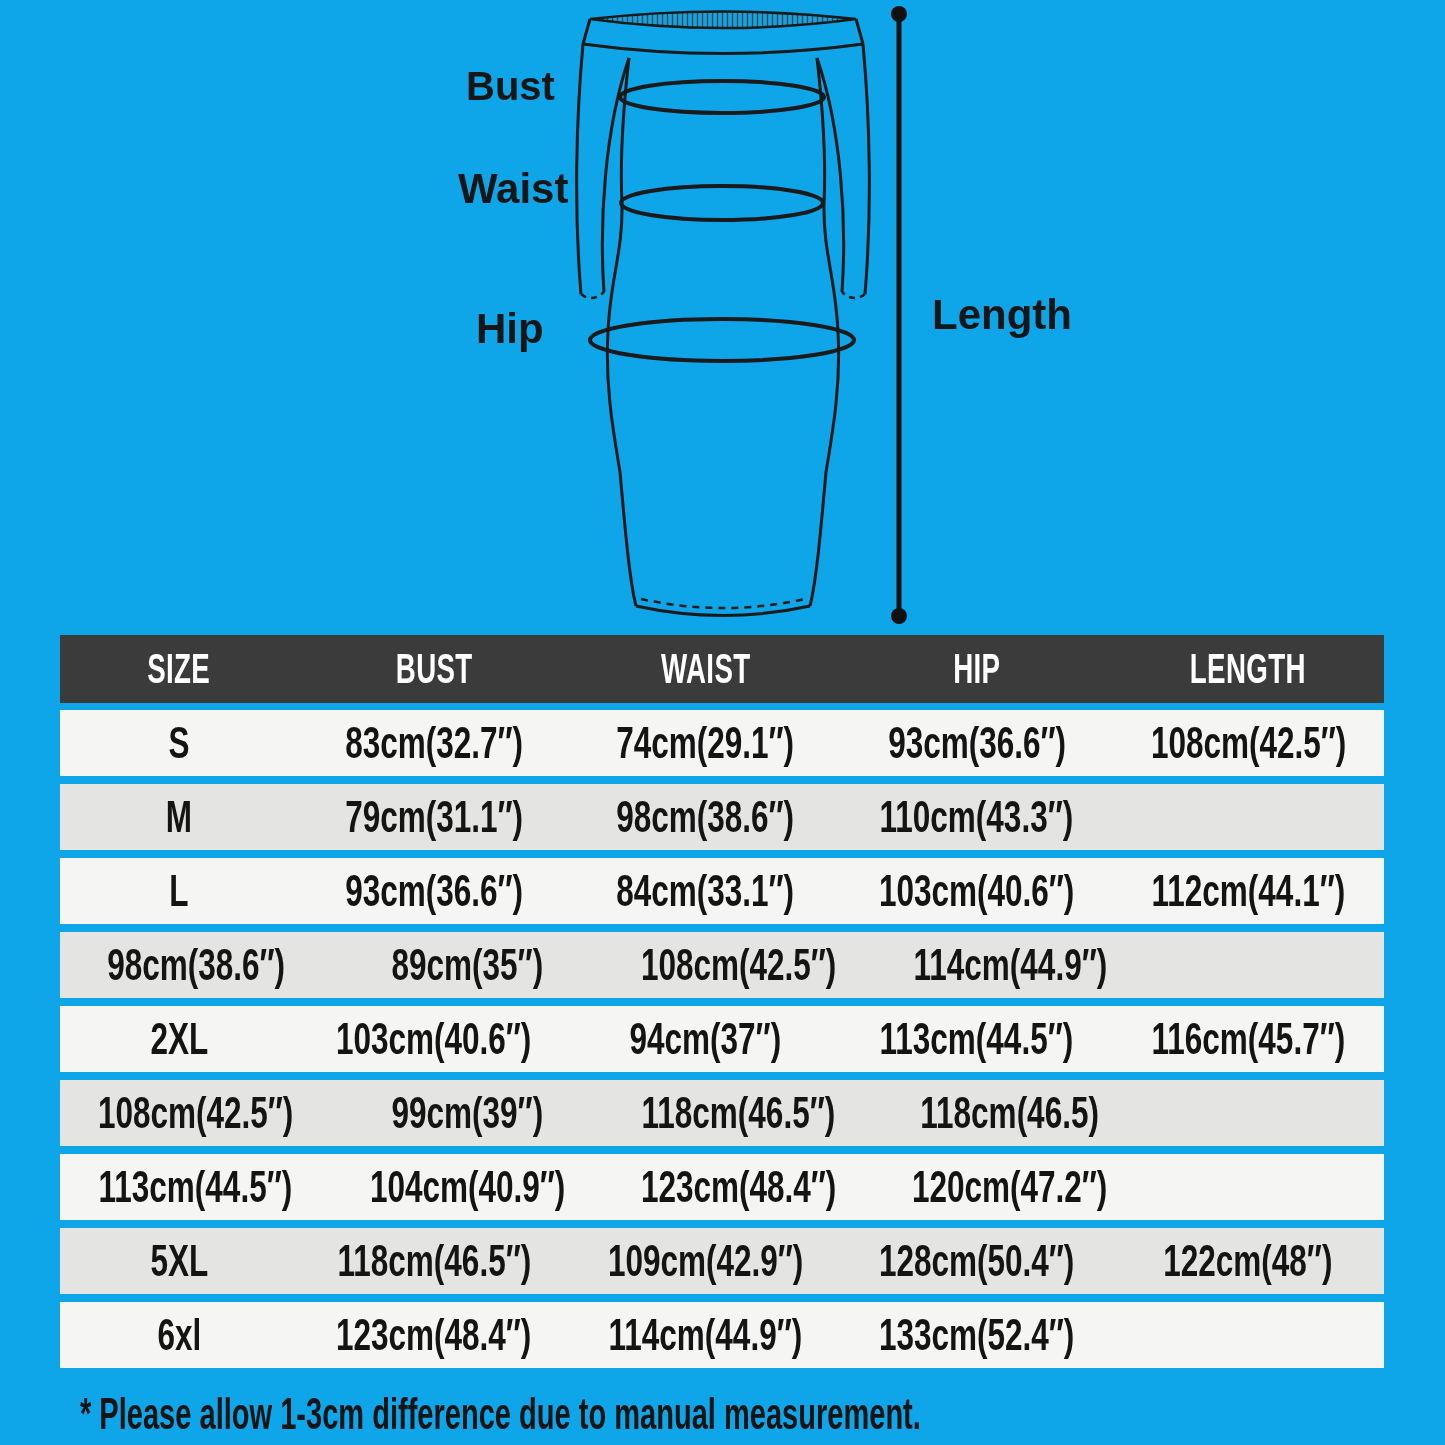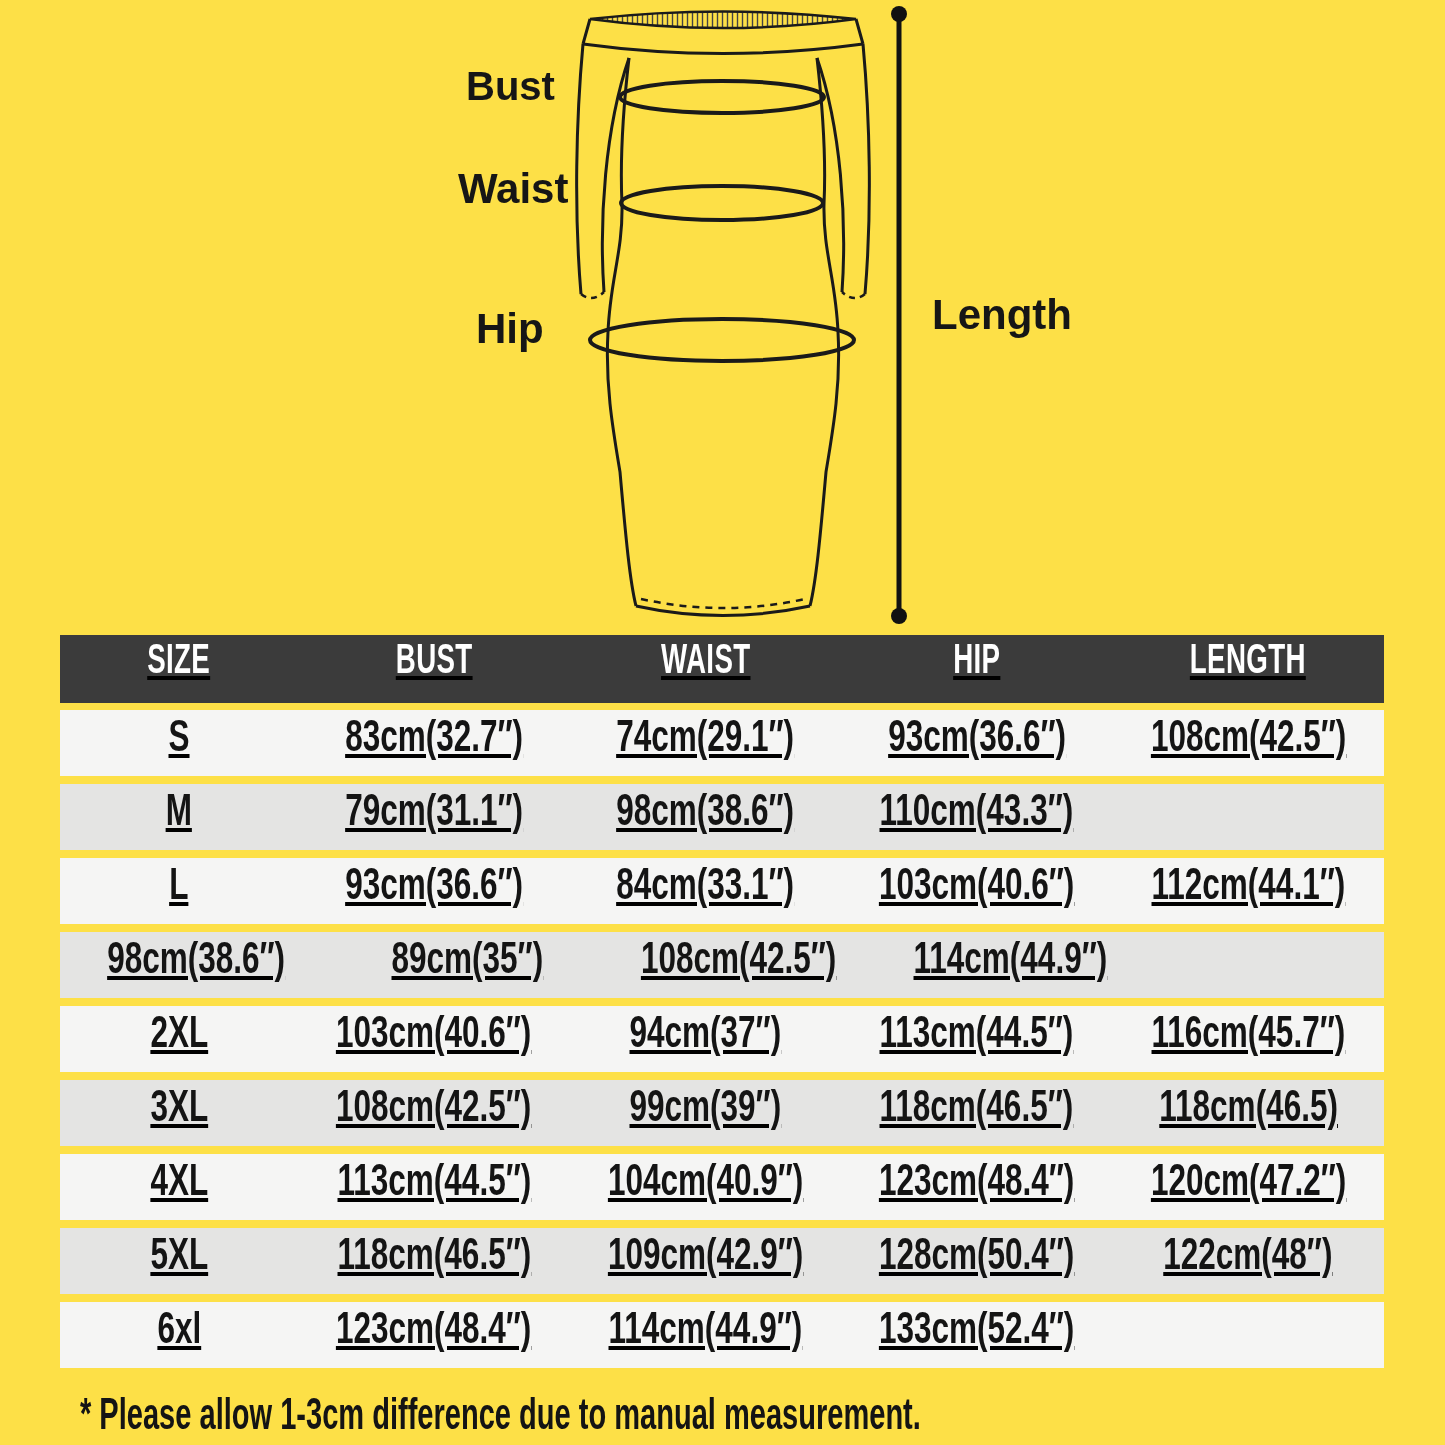--- a/index.html
+++ b/index.html
@@ -1,39 +1,39 @@
 <!DOCTYPE html>
 <html><head>
 <meta charset="utf-8">
 <style>
   html,body { margin:0; padding:0; background:#ffffff; }
   .stage {
-    position:relative; width:1445px; height:1445px; background:#fde047;
+    position:relative; width:1445px; height:1445px; background:#0ea5e9;
     font-family:"Liberation Sans", sans-serif; overflow:hidden;
   }
   svg.diagram { position:absolute; left:0; top:0; }
   .diag-label {
     position:absolute; font-weight:bold; color:#161616; font-size:42px;
     line-height:1; white-space:nowrap;
   }
   .lbl-bust   { left:466px; top:66px;  font-size:40px; }
   .lbl-waist  { left:458px; top:168px; }
   .lbl-hip    { left:476px; top:308px; }
   .lbl-length { left:932px; top:294px; }
 
   .size-table { position:absolute; left:60px; top:635px; width:1324px; }
   .thead {
     display:flex; height:68px; background:#3b3b3b; margin-bottom:7px;
   }
   .trow { display:flex; height:66px; margin-bottom:8px; }
   .bg-light { background:#f5f5f4; }
   .bg-grey  { background:#e4e4e3; }
   .cell {
-    display:flex; justify-content:center;
-    width:20.5%; overflow:visible;text-decoration:underline;
+    display:flex; align-items:center; justify-content:center;
+    width:20.5%; overflow:visible;
   }
   .cell.first { width:18%; }
   .hcell-text {
     display:inline-block; transform:scaleX(0.66); white-space:nowrap;
     color:#ffffff; font-weight:bold; font-size:42px; letter-spacing:0.5px;
   }
   .dcell-text {
     display:inline-block; transform:scaleX(0.70); white-space:nowrap;
     color:#141414; font-weight:bold; font-size:45px;
   }
@@ -184,41 +184,35 @@
         </div>
       <div class="cell">
           <span class="dcell-text">113cm(44.5″)</span>
         </div>
       <div class="cell">
           <span class="dcell-text">116cm(45.7″)</span>
         </div>
     </div>
 
     <div class="trow bg-grey">
-      <div class="cell first">
-          <span class="dcell-text">3XL</span>
-        </div>
       <div class="cell">
           <span class="dcell-text">108cm(42.5″)</span>
         </div>
       <div class="cell">
           <span class="dcell-text">99cm(39″)</span>
         </div>
       <div class="cell">
           <span class="dcell-text">118cm(46.5″)</span>
         </div>
       <div class="cell">
           <span class="dcell-text">118cm(46.5)</span>
         </div>
     </div>
 
     <div class="trow bg-light">
-      <div class="cell first">
-          <span class="dcell-text">4XL</span>
-        </div>
       <div class="cell">
           <span class="dcell-text">113cm(44.5″)</span>
         </div>
       <div class="cell">
           <span class="dcell-text">104cm(40.9″)</span>
         </div>
       <div class="cell">
           <span class="dcell-text">123cm(48.4″)</span>
         </div>
       <div class="cell">

